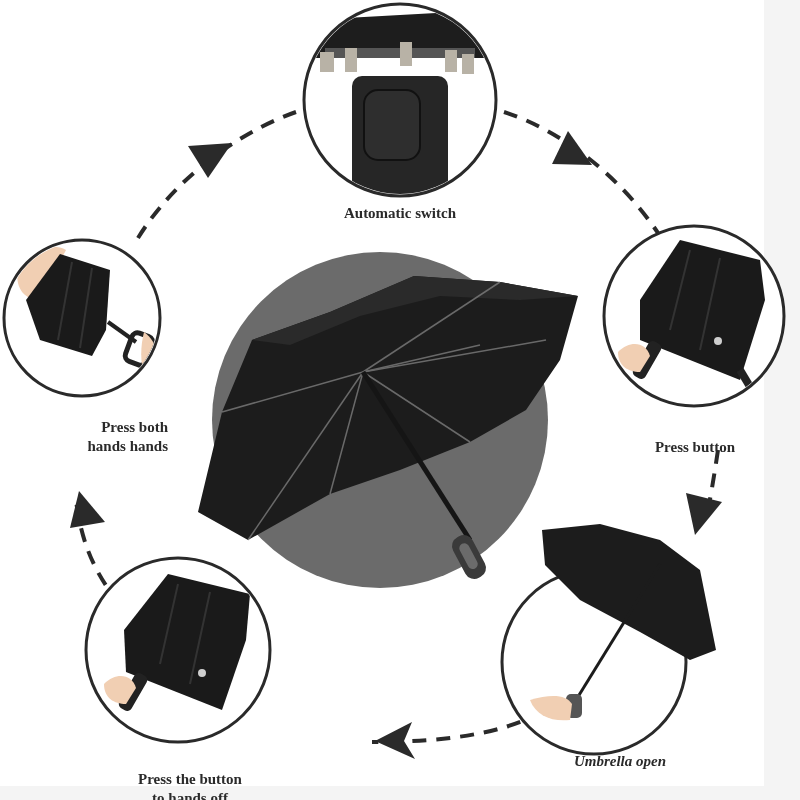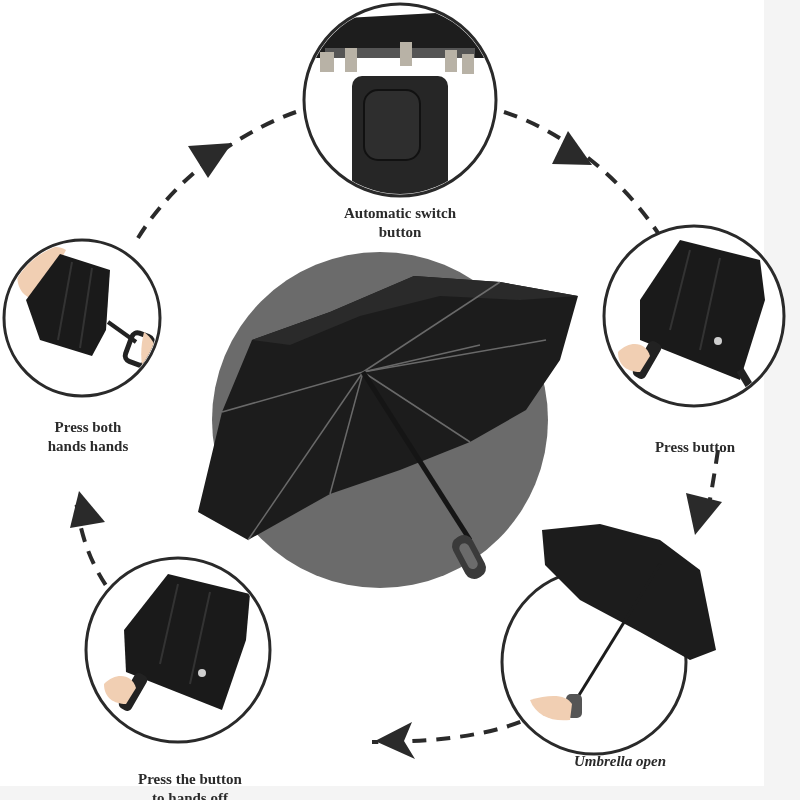--- a/index.html
+++ b/index.html
@@ -128,28 +128,27 @@
       <line x1="92" y1="268" x2="80" y2="348" stroke="#333" stroke-width="2"></line>
       <line x1="108" y1="322" x2="136" y2="342" stroke="#222" stroke-width="4"></line>
       <rect x="128" y="334" width="22" height="30" rx="6" fill="none" stroke="#222" stroke-width="5" transform="rotate(20 139 349)"></rect>
       <path d="M144 332 C 156 340, 162 360, 158 380 L 146 380 C 140 366, 140 348, 144 332 Z" fill="#f1cfb3"></path>
     </g>
   </g>
 </svg>
 
 <div class="label" style="left:300px; top:204px; width:200px;">
   <div>Automatic switch</div>
-  <div>button</div>
 </div>
 <div class="label" style="left:620px; top:419px; width:150px;margin-top:19px;">
   <div>Press button</div>
 </div>
 <div class="label" style="left:520px; top:752px; width:200px;font-style:italic;">
   <div>Umbrella open</div>
 </div>
 <div class="label" style="left:90px; top:770px; width:200px;">
   <div>Press the button</div>
   <div>to hands off</div>
 </div>
-<div class="label" style="left:8px; top:418px; width:160px;">
+<div class="label" style="left:8px; top:418px; width:160px;text-align:right;">
   <div>Press both</div>
   <div>hands hands</div>
 </div>
 
 </body></html>

